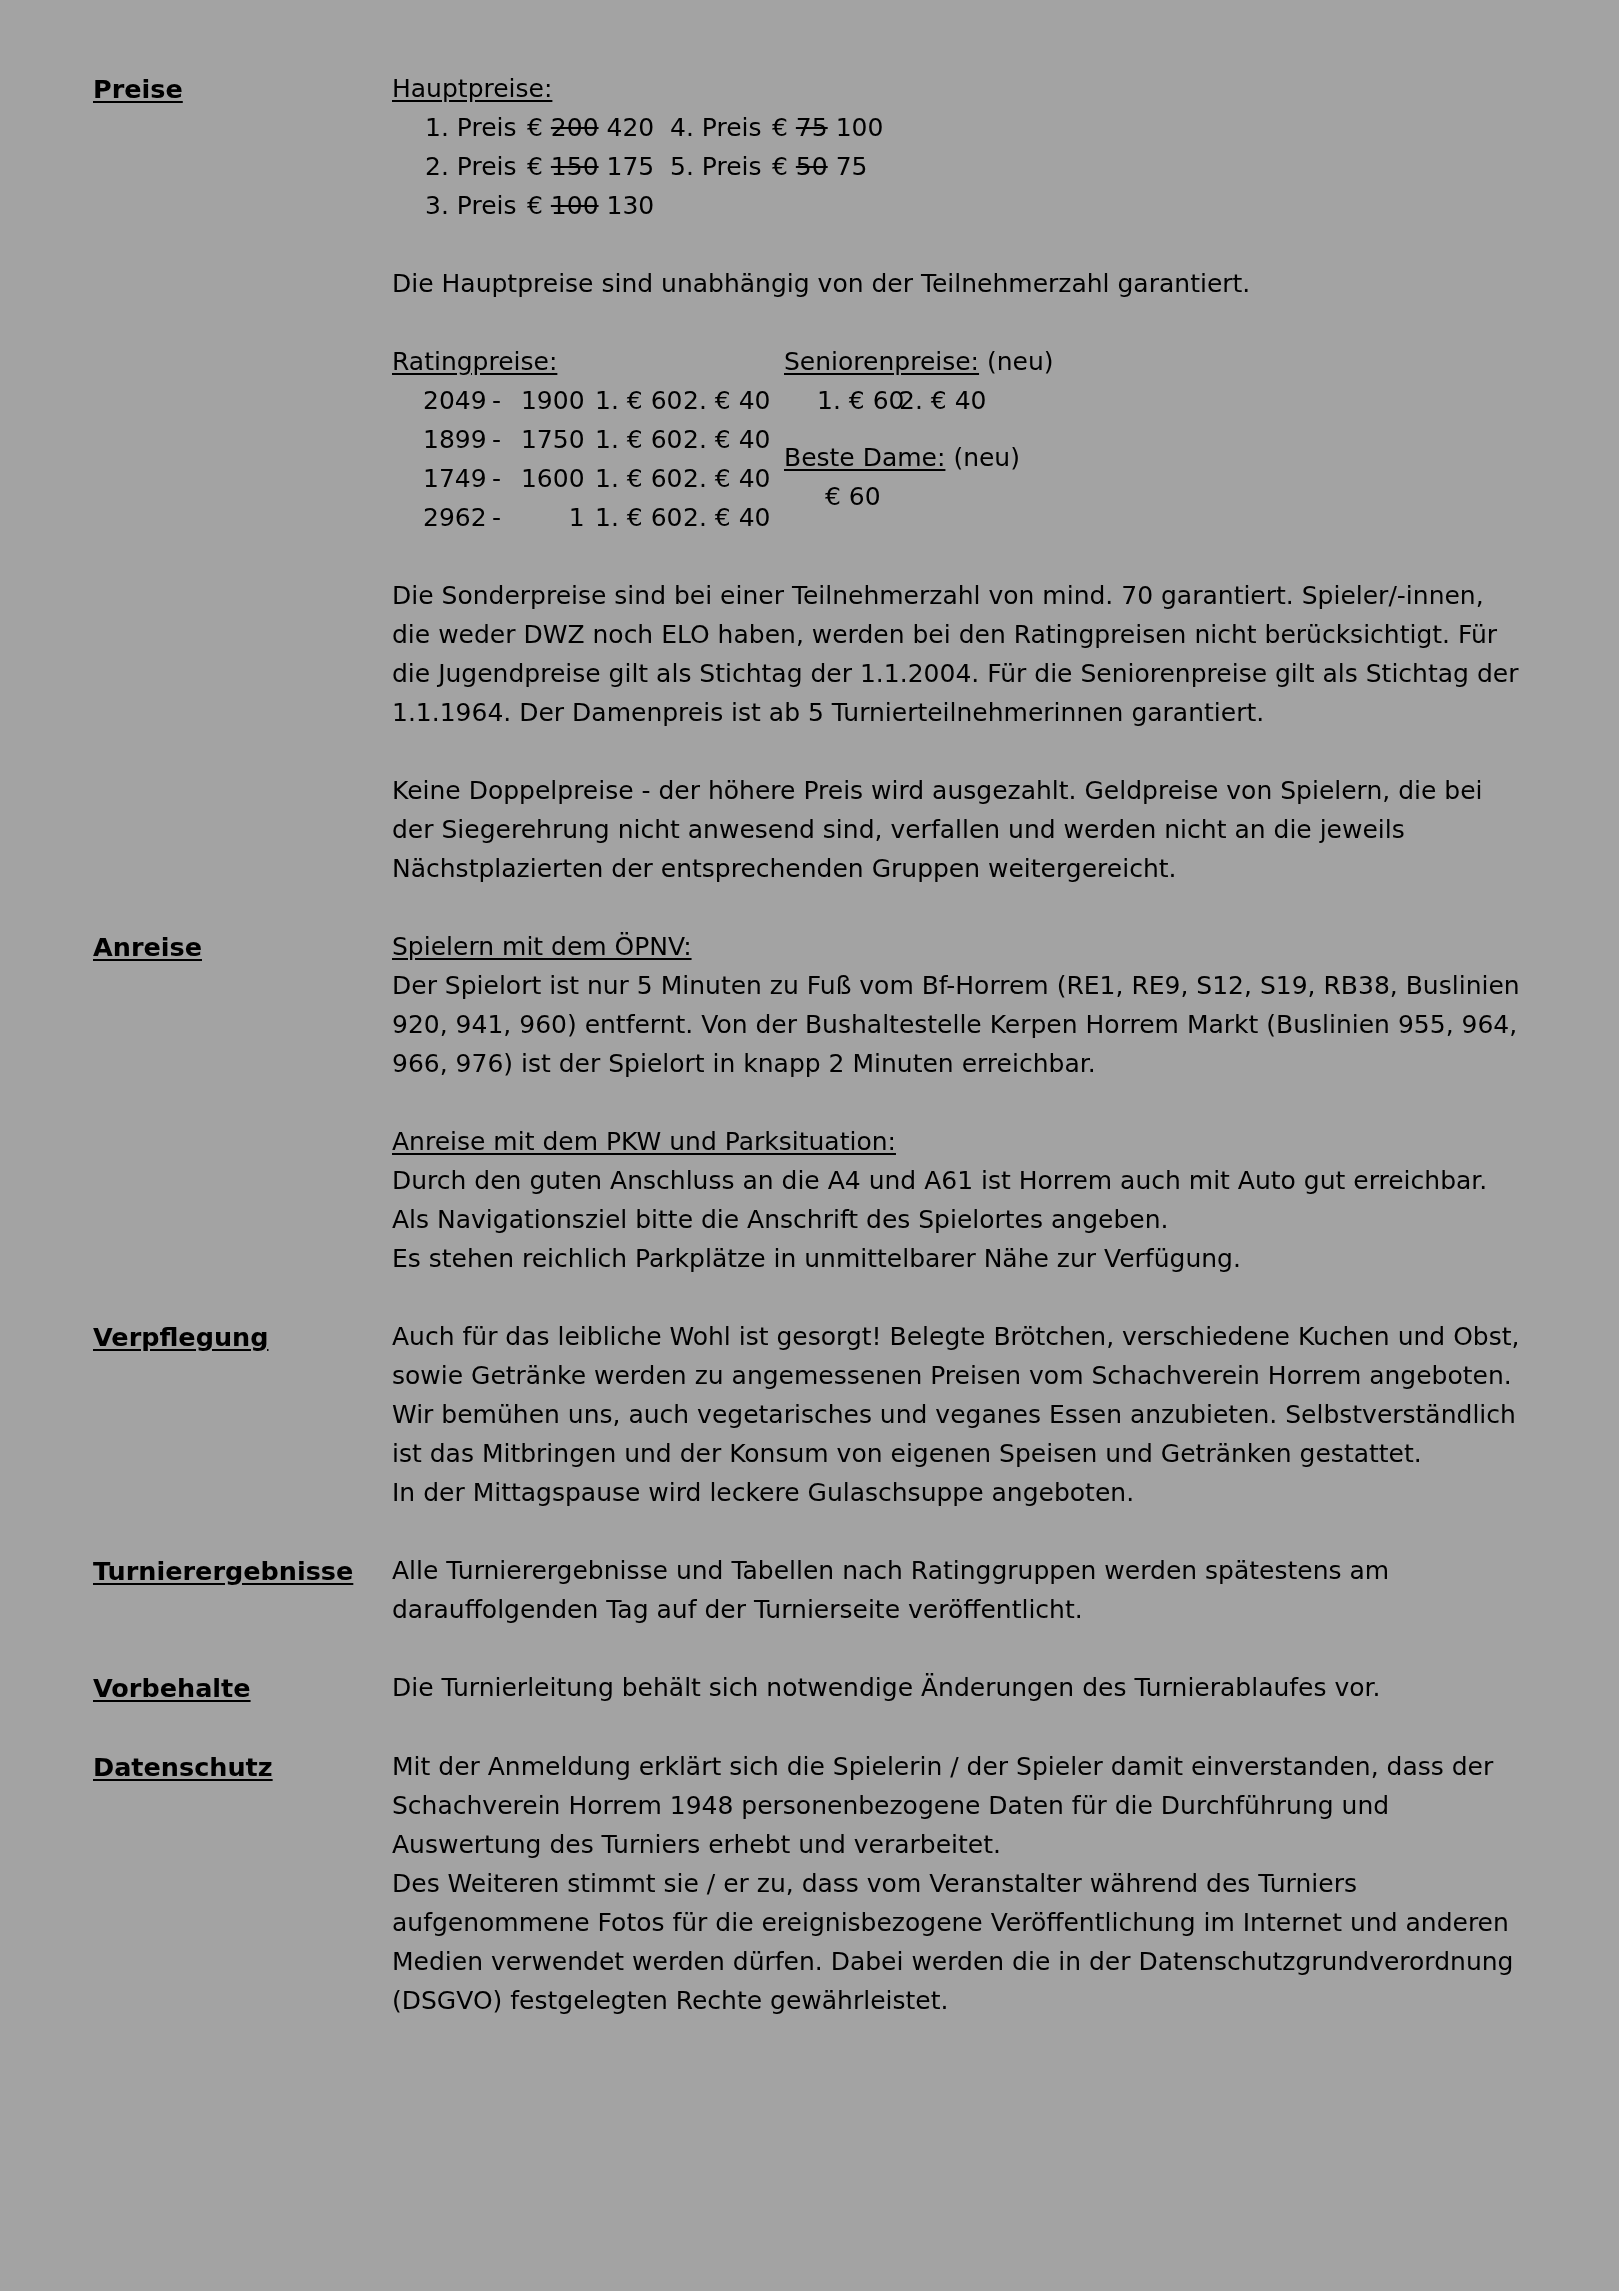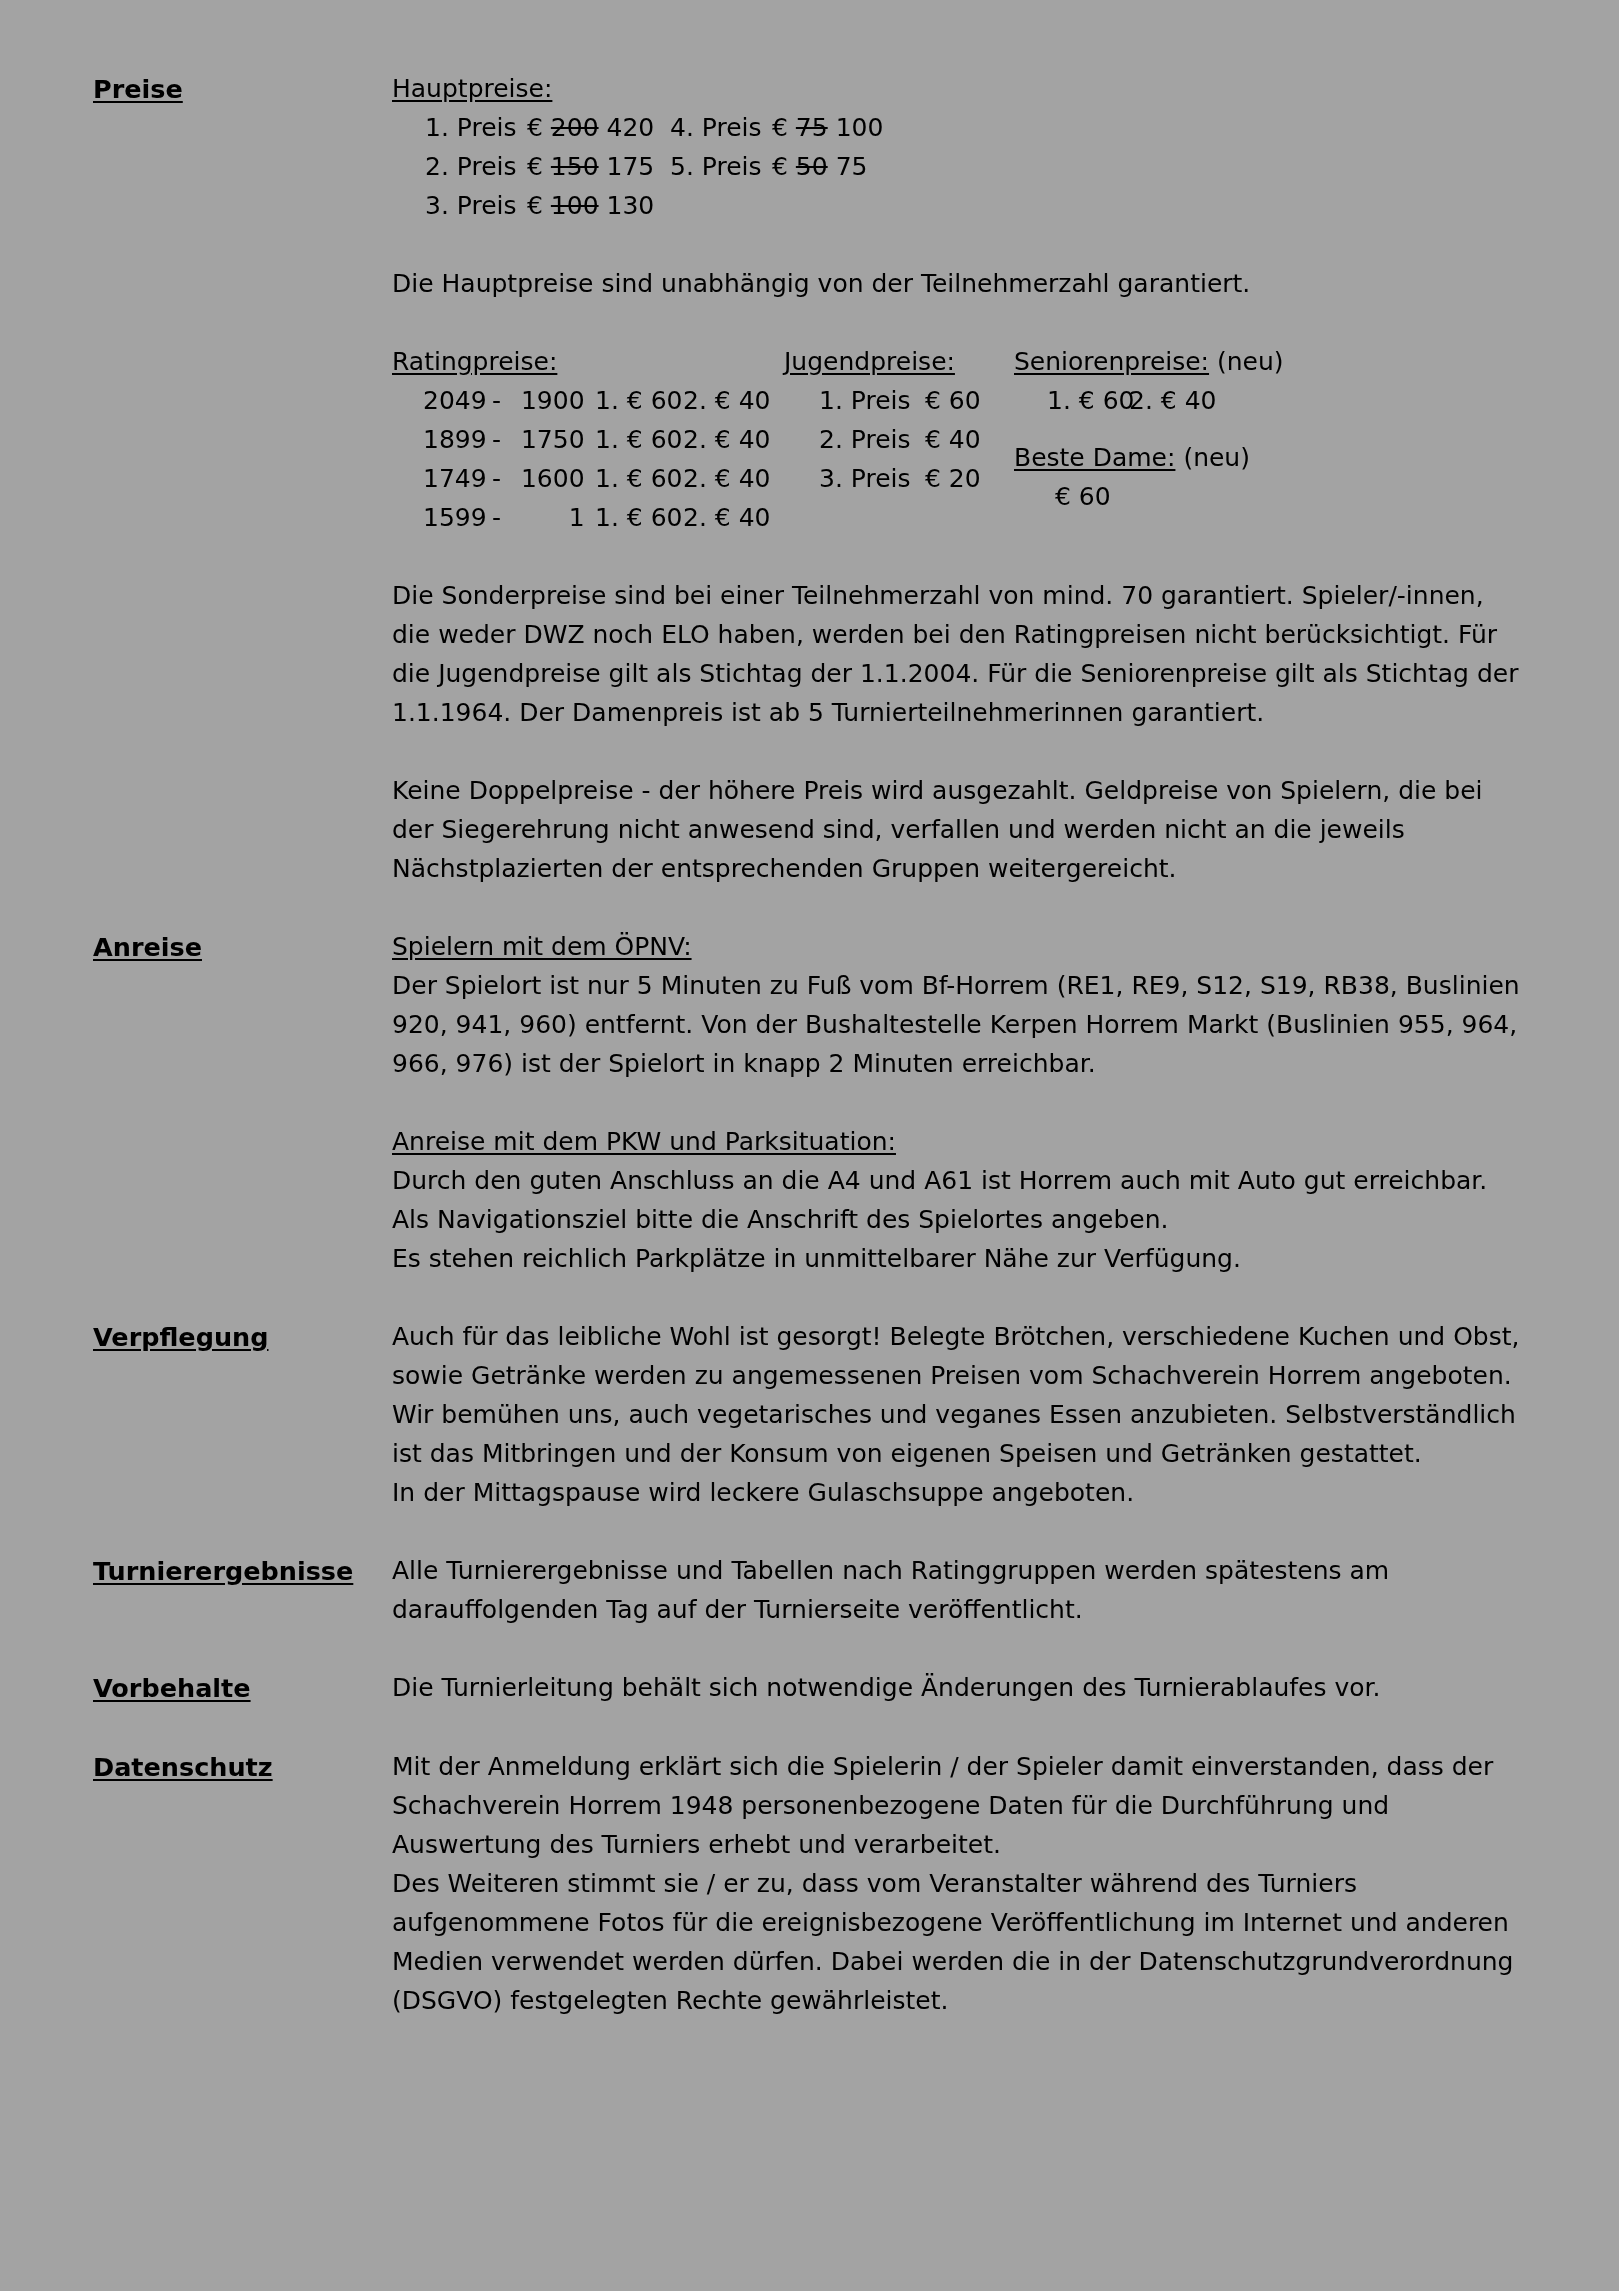--- a/index.html
+++ b/index.html
@@ -180,31 +180,25 @@
             <span class="rating-range"><span class="r-lo">1899</span><span class="r-dash">-</span><span class="r-hi">1750</span></span>
             <span class="rating-prizes"><span class="p1">1. € 60</span><span class="p2">2. € 40</span></span>
           </div>
 
           <div class="rating-row">
             <span class="rating-range"><span class="r-lo">1749</span><span class="r-dash">-</span><span class="r-hi">1600</span></span>
             <span class="rating-prizes"><span class="p1">1. € 60</span><span class="p2">2. € 40</span></span>
           </div>
 
           <div class="rating-row">
-            <span class="rating-range"><span class="r-lo">1599</span><span class="r-dash">-</span><span class="r-hi">1</span></span>
-            <span class="rating-prizes"><span class="p1">1. € 60</span><span class="p2">2. € 40</span></span>
-          </div>
-        </div>
-
-        <div class="col-jugend">
-          <div class="col-head"><span class="u">Jugendpreise:</span></div>
-          <div class="jug-row"><span class="j-rank">1. Preis</span><span>€ 60</span></div>
-          <div class="jug-row"><span class="j-rank">2. Preis</span><span>€ 40</span></div>
-          <div class="jug-row"><span class="j-rank">3. Preis</span><span>€ 20</span></div>
-        </div>
+            <span class="rating-range"><span class="r-lo">2962</span><span class="r-dash">-</span><span class="r-hi">1</span></span>
+            <span class="rating-prizes"><span class="p1">1. € 60</span><span class="p2">2. € 40</span></span>
+          </div>
+        </div>
+
 
         <div class="col-senior">
           <div class="col-head"><span class="u">Seniorenpreise:</span> <span>(neu)</span></div>
           <div class="sen-row"><span class="s1">1. € 60</span><span>2. € 40</span></div>
           <div class="dame-head"><span class="u">Beste Dame:</span> <span>(neu)</span></div>
           <div class="dame-amount">€ 60</div>
         </div>
 
       </div>
 

